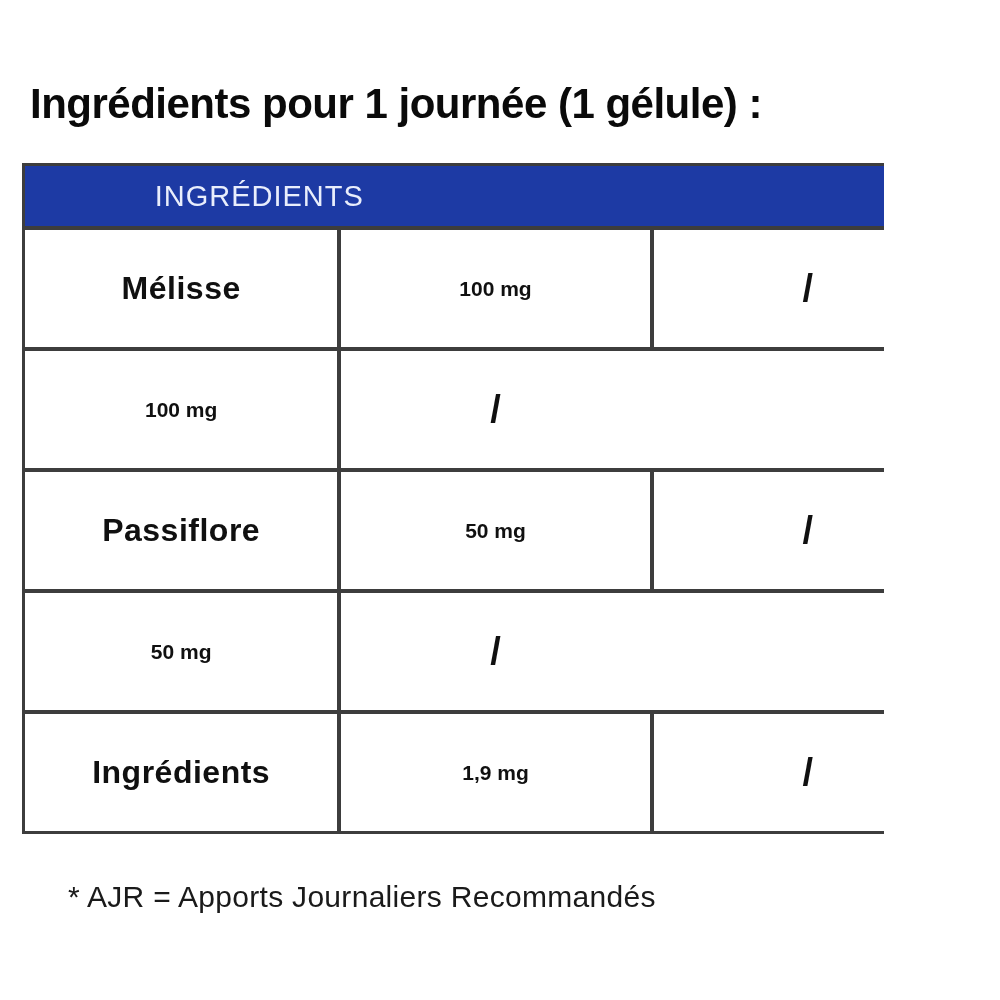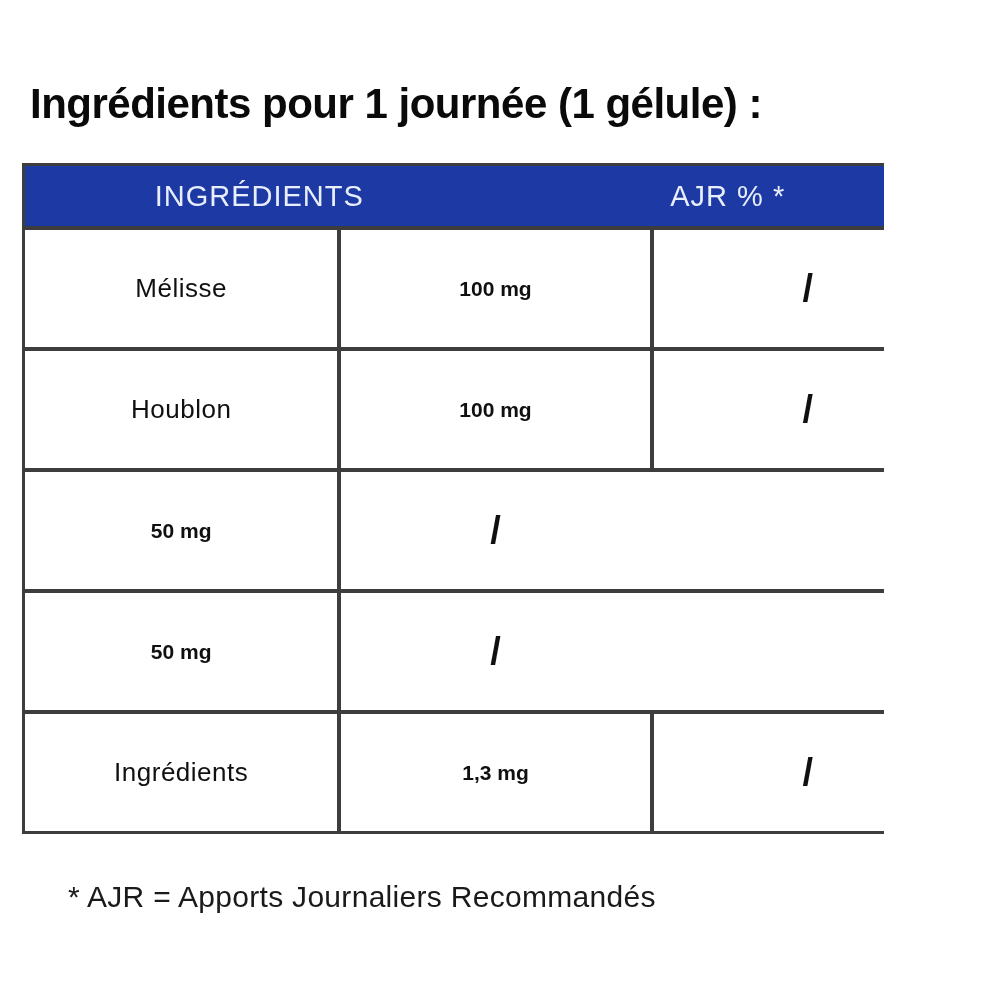--- a/index.html
+++ b/index.html
@@ -37,68 +37,67 @@
   .tr{
     display:grid;grid-template-columns:1fr 1fr 1fr;
     height:121px;border-top:4px solid var(--border);
     background:#fff;
   }
   .td{
     display:flex;align-items:center;justify-content:center;
     color:var(--cell-text);
   }
   .td + .td{border-left:4px solid var(--border);}
-  .td.name{font-size:26px;font-weight:400;letter-spacing:0.5px;}
+  .td.name{font-size:32px;font-weight:700;letter-spacing:0.5px;}
   .td.comp{font-size:21px;font-weight:800;}
   .td.ajr{font-size:38px;font-weight:800;}
 
   .footnote{
     position:absolute;left:28px;top:880px;width:940px;
     font-size:30px;font-weight:400;color:#1a1a1a;letter-spacing:0.3px;margin-left:40px;
   }
 </style>
 </head>
 <body>
 
 <div class="canvas">
 
   <h1 class="page-title">Ingrédients pour 1 journée (1 gélule) :</h1>
 
   <div class="ing-table">
 
     <div class="thead">
       <div class="th">INGRÉDIENTS</div>
-      <div class="th">AJR % *</div>
     </div>
 
     <div class="tr">
       <div class="td name">Mélisse</div>
       <div class="td comp">100 mg</div>
       <div class="td ajr">/</div>
     </div>
 
     <div class="tr">
-      <div class="td name">Houblon</div>
       <div class="td comp">100 mg</div>
       <div class="td ajr">/</div>
     </div>
 
     <div class="tr">
+      <div class="td name">Passiflore</div>
       <div class="td comp">50 mg</div>
       <div class="td ajr">/</div>
     </div>
 
     <div class="tr">
       <div class="td comp">50 mg</div>
       <div class="td ajr">/</div>
     </div>
 
     <div class="tr">
       <div class="td name">Ingrédients</div>
-      <div class="td comp">1,3 mg</div>
+      <div class="td comp">1,9 mg</div>
       <div class="td ajr">/</div>
     </div>
 
   </div>
 
   <p class="footnote">* AJR = Apports Journaliers Recommandés</p>
 
 </div>
 
 </body></html>

